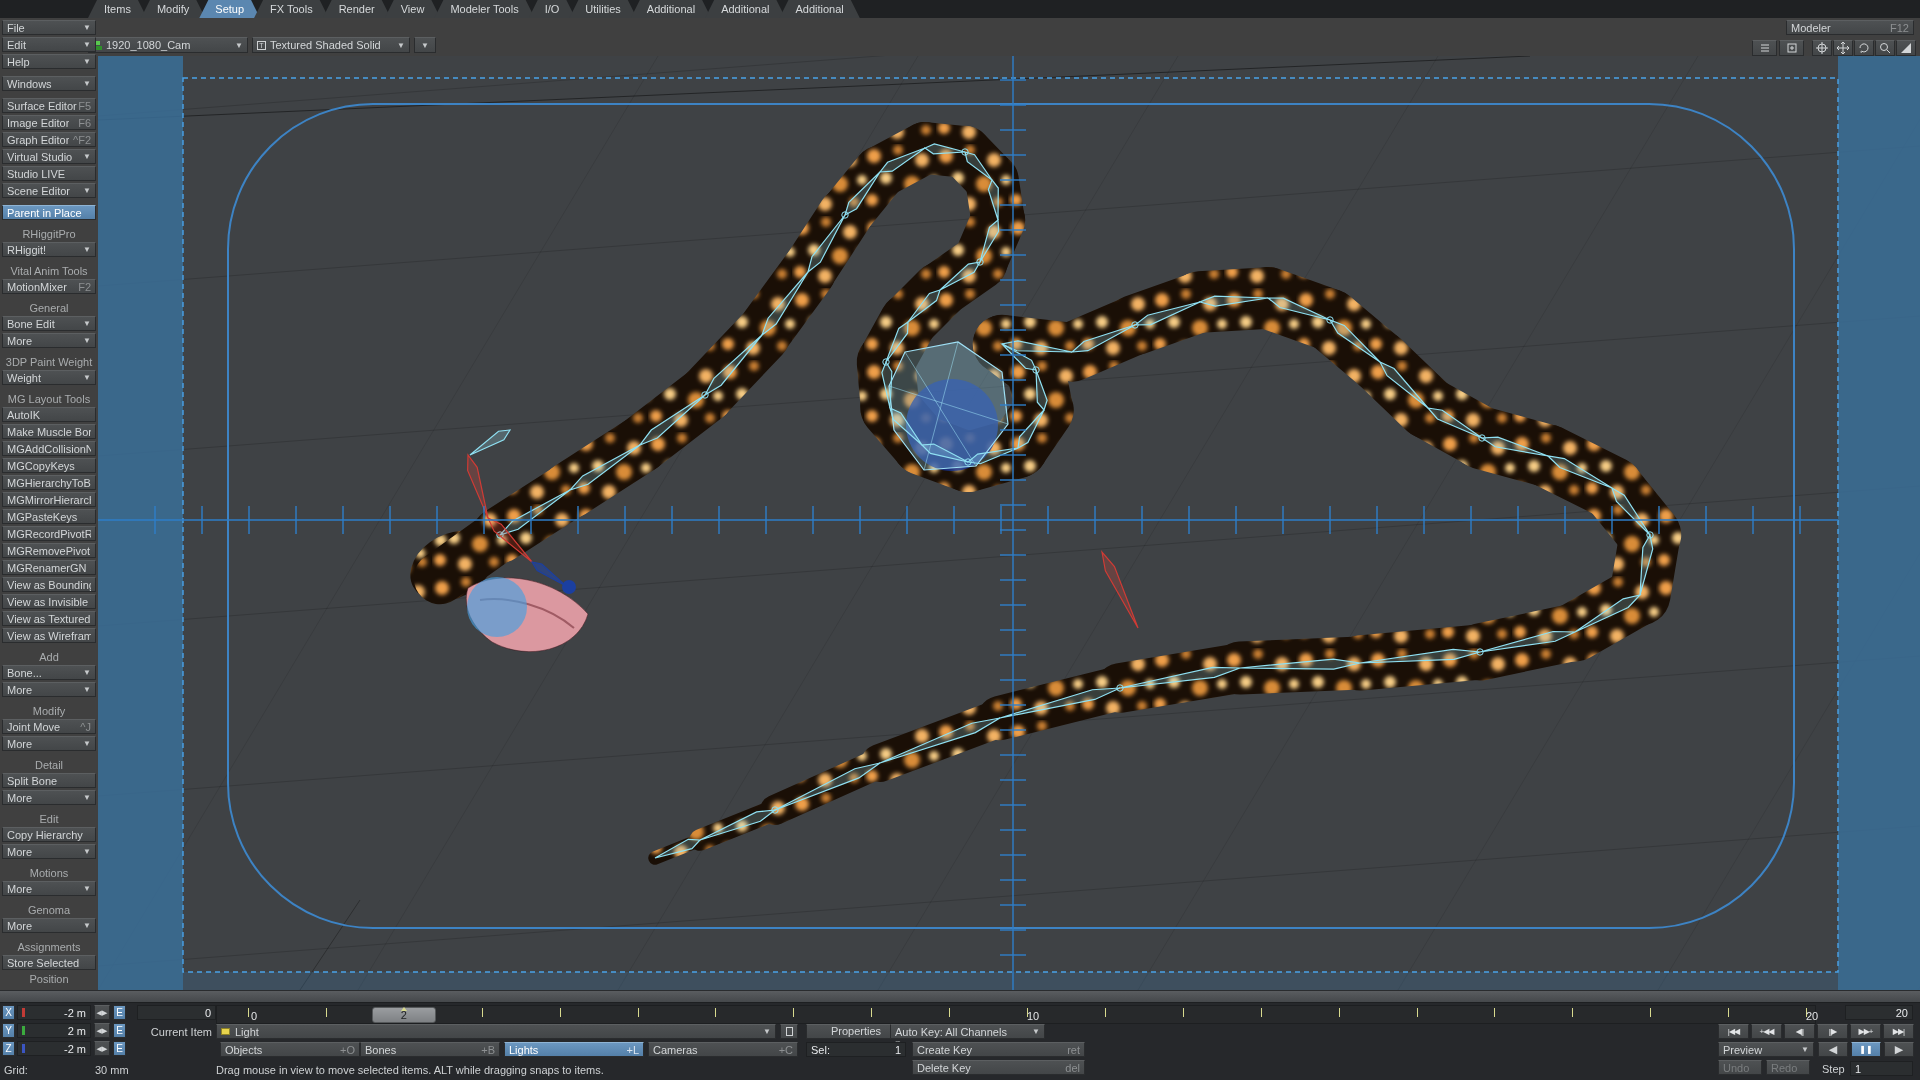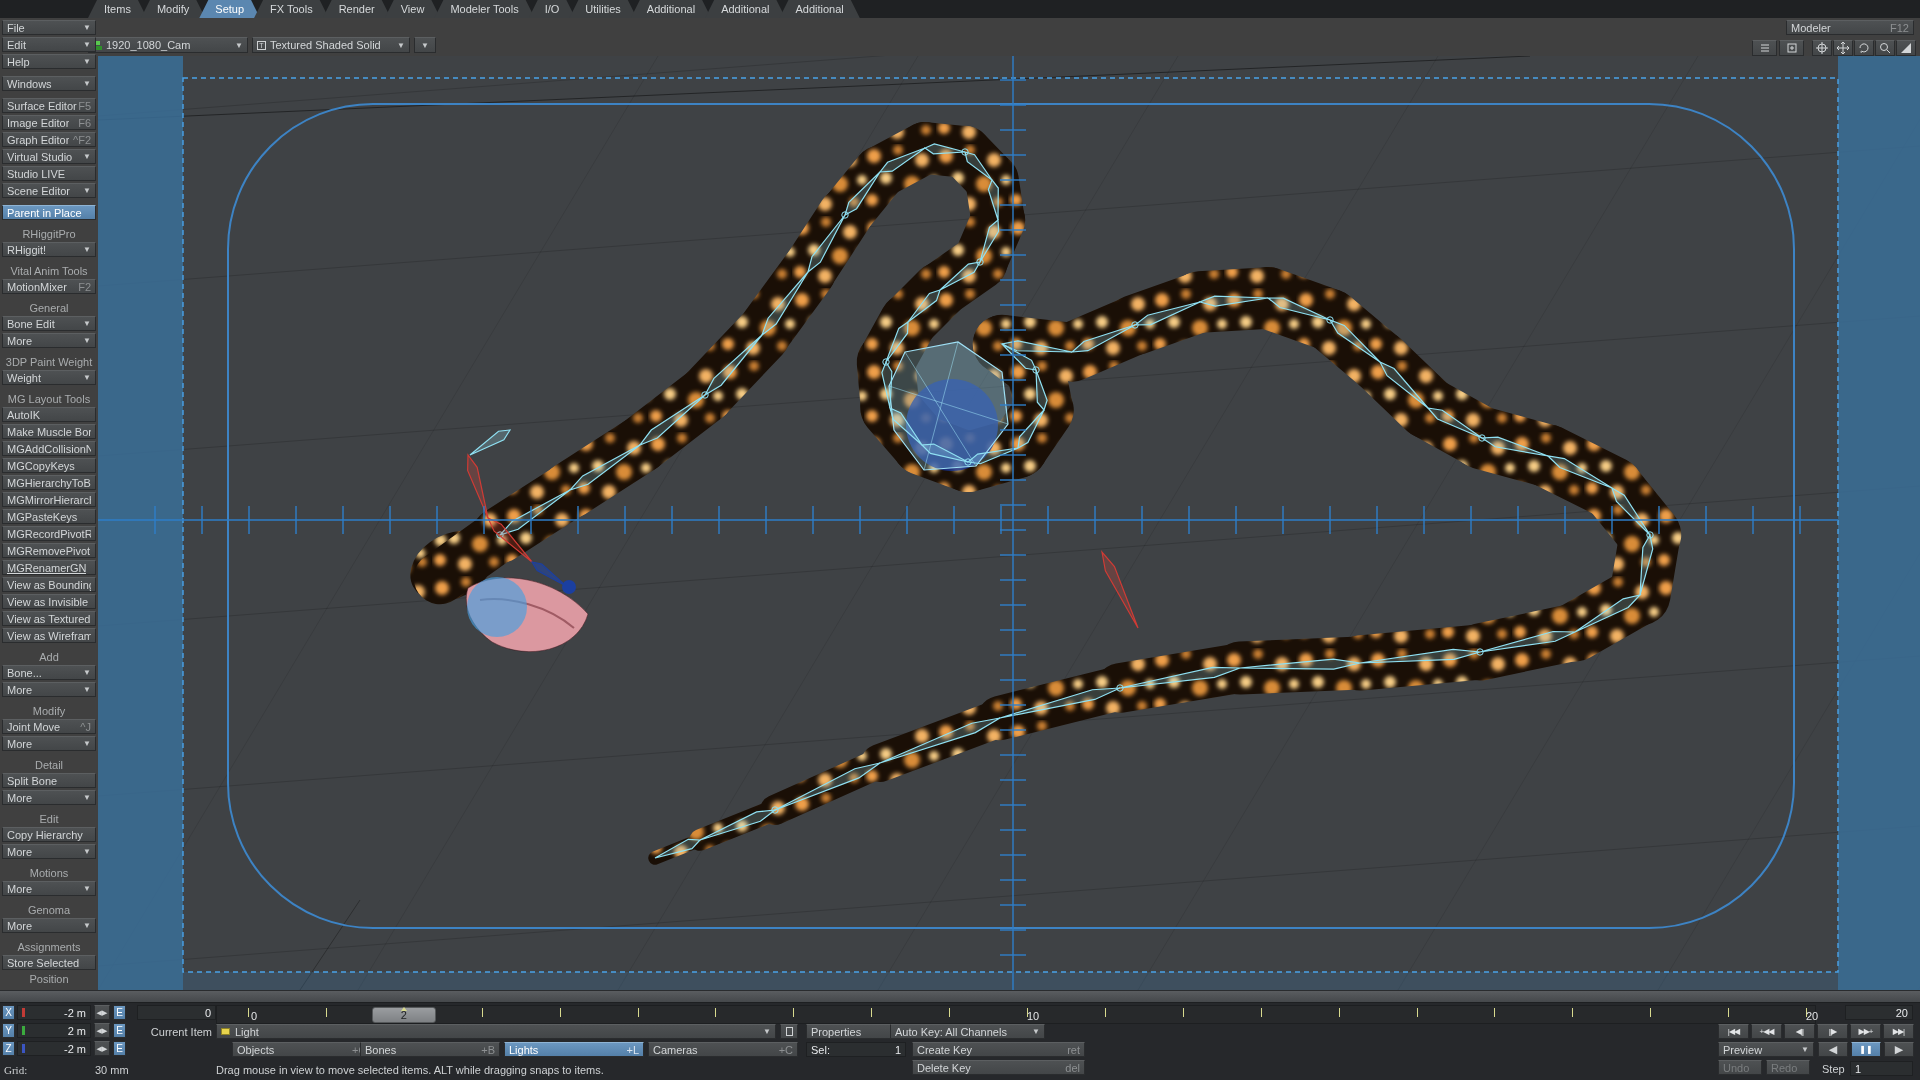--- a/index.html
+++ b/index.html
@@ -224,21 +224,21 @@
       <div class="row btn">
         <span style="overflow: hidden; white-space: nowrap;">MGPasteKeys</span>
       </div>
       <div class="row btn">
         <span style="overflow: hidden; white-space: nowrap;">MGRecordPivotR...</span>
       </div>
       <div class="row btn">
         <span style="overflow: hidden; white-space: nowrap;">MGRemovePivot...</span>
       </div>
       <div class="row btn">
-        <span style="overflow: hidden; white-space: nowrap; text-decoration: underline;">MGRenamerGN</span>
+        <span style="overflow: hidden; white-space: nowrap;">MGRenamerGN</span>
       </div>
       <div class="row btn">
         <span style="overflow: hidden; white-space: nowrap;">View as Bounding...</span>
       </div>
       <div class="row btn">
         <span style="overflow: hidden; white-space: nowrap;">View as Invisible</span>
       </div>
       <div class="row btn">
         <span style="overflow: hidden; white-space: nowrap;">View as Textured</span>
       </div>
@@ -571,21 +571,21 @@
     <div class="abs axis-btn ebtn" style="left:113px;top:20px;">E</div>
 
     <div class="abs axis-btn" style="left:2px;top:38px;">Z</div>
     <div class="abs field" style="left:17px;top:38px;width:74px;">
       <span class="stripe" style="background:#3b55c2;"></span>
       <span class="val">-2 m</span>
     </div>
     <div class="abs btn spin" style="left:94px;top:38px;">◀▶</div>
     <div class="abs axis-btn ebtn" style="left:113px;top:38px;">E</div>
 
-    <div class="abs" style="left:4px;top:61px;font-family:Liberation Serif, serif;">Grid:</div>
+    <div class="abs" style="left:4px;top:61px;">Grid:</div>
     <div class="abs" style="left:95px;top:61px;">30 mm</div>
 
     <div class="abs field" style="left:137px;top:2px;width:79px;">
       <span class="val">0</span>
     </div>
     <div class="abs" style="left:137px;top:23px;width:75px;text-align:right;">Current Item</div>
 
     <div id="timeline">
         <div class="tick" style="left: 31px;"></div>
         <div class="tick" style="left: 108.9px;"></div>
@@ -618,32 +618,32 @@
     </div>
 
     <div class="abs btn" style="left:216px;top:21px;width:560px;">
       <span style="width:9px;height:7px;background:#e8d44d;border:1px solid #8f8326;margin-right:5px;"></span>
       <span>Light</span>
       <span class="arr">▼</span>
     </div>
     <div class="abs btn" style="left:780px;top:21px;width:18px;justify-content:center;">
       <span style="display:block;width:7px;height:9px;border:1px solid #cfd2d4;"></span>
     </div>
-    <div class="abs btn" style="left:806px;top:21px;width:100px;">
+    <div class="abs btn" style="left:806px;top:21px;width:100px;flex-direction:column;">
       <span>Properties</span>
       <span class="sc">p</span>
     </div>
     <div class="abs chk" style="left:912px;top:21px;">✓</div>
     <div class="abs btn" style="left:890px;top:21px;width:155px;">
       <span>Auto Key: All Channels</span>
       <span class="arr">▼</span>
     </div>
 
     <div id="item-tabs">
-        <div class="abs btn" style="left: 232px; top: 39px; width: 140px; justify-content: space-between;">
+        <div class="abs btn" style="left: 220px; top: 39px; width: 140px; justify-content: space-between;">
           <span>Objects</span>
           <span class="sc" style="">+O</span>
         </div>
         <div class="abs btn" style="left: 360px; top: 39px; width: 140px; align-items: center;">
           <span>Bones</span>
           <span class="sc" style="">+B</span>
         </div>
         <div class="abs btn blue" style="left: 504px; top: 39px; width: 140px;">
           <span>Lights</span>
           <span class="sc" style="color:#dce6f0;">+L</span>

